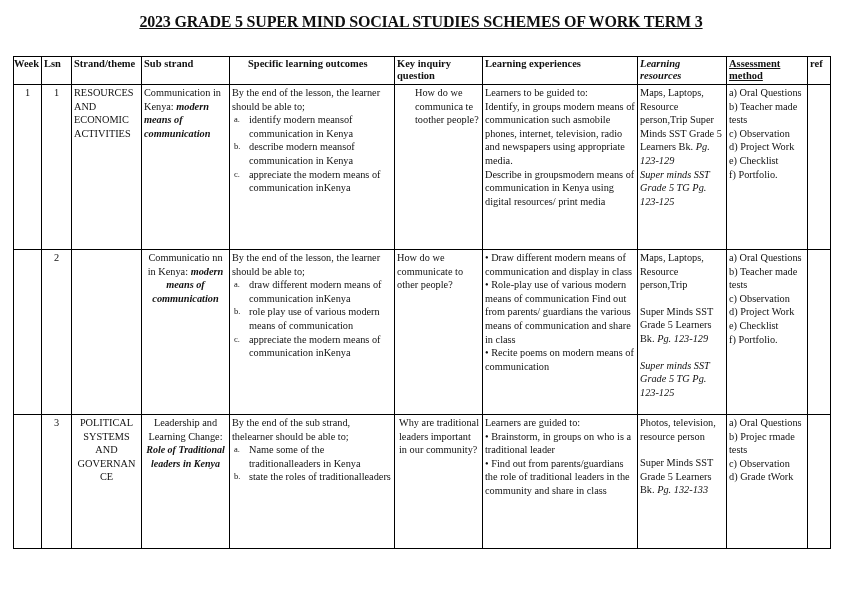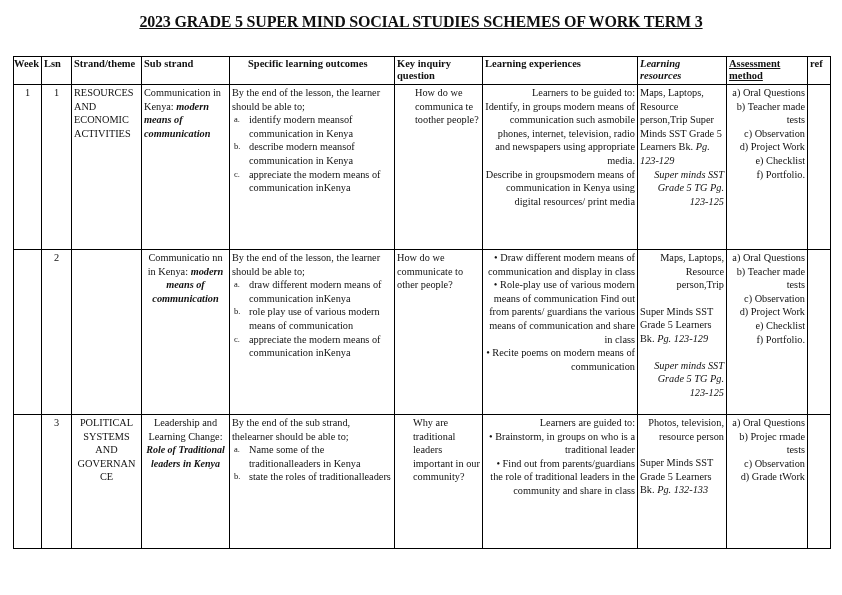--- a/index.html
+++ b/index.html
@@ -11,21 +11,21 @@
   th.hd-big { font-size:11px; }
   th.italic-hd { font-style:italic; font-weight:normal; font-size:11px; }
   th.assess { text-decoration:underline; text-align:center; }
   .c { text-align:center; }
   .small { font-size:9.2px; line-height:11.5px; }
   .bi { font-weight:bold; font-style:italic; }
   .it { font-style:italic; }
   ol.outc { margin:0; padding-left:17px; list-style:none; }
   ol.outc li { position:relative; }
   ol.outc li .mk { position:absolute; left:-15px; font-size:8.5px; }
-  .bul { display:block;text-align:right; }
+  .bul { display:block; }
   .gap { display:block; height:13px; }
   tr.r1 td { height:162px; }
   tr.r2 td { height:162px; }
   tr.r3 td { height:131px; }
 </style>
 </head>
 <body>
 
 <div class="title">2023 GRADE 5 SUPER MIND SOCIAL STUDIES SCHEMES OF WORK TERM 3</div>
 
@@ -145,21 +145,21 @@
         <span>Leadership and Learning Change:</span>
         <span class="bi" style="font-size:10px">Role of Traditional leaders in Kenya</span>
       </td>
       <td>
         <div>By the end of the sub strand, thelearner should be able to;</div>
         <ol class="outc">
           <li><span class="mk">a.</span><span>Name some of the traditionalleaders in Kenya</span></li>
           <li><span class="mk">b.</span><span>state the roles of traditionalleaders</span></li>
         </ol>
       </td>
-      <td style="padding-left:18px">Why are traditional leaders important in our community?</td>
+      <td style="padding-left:4px">Why are traditional leaders important in our community?</td>
       <td>
         <span class="bul">Learners are guided to:</span>
         <span class="bul">• Brainstorm, in groups on who is a traditional leader</span>
         <span class="bul">• Find out from parents/guardians the role of traditional leaders in the community and share in class</span>
       </td>
       <td class="small">
         <span class="bul">Photos, television, resource person</span>
         <span class="gap"></span>
         <span>Super Minds SST Grade 5 Learners Bk.</span>
         <span class="it">Pg. 132-133</span>

